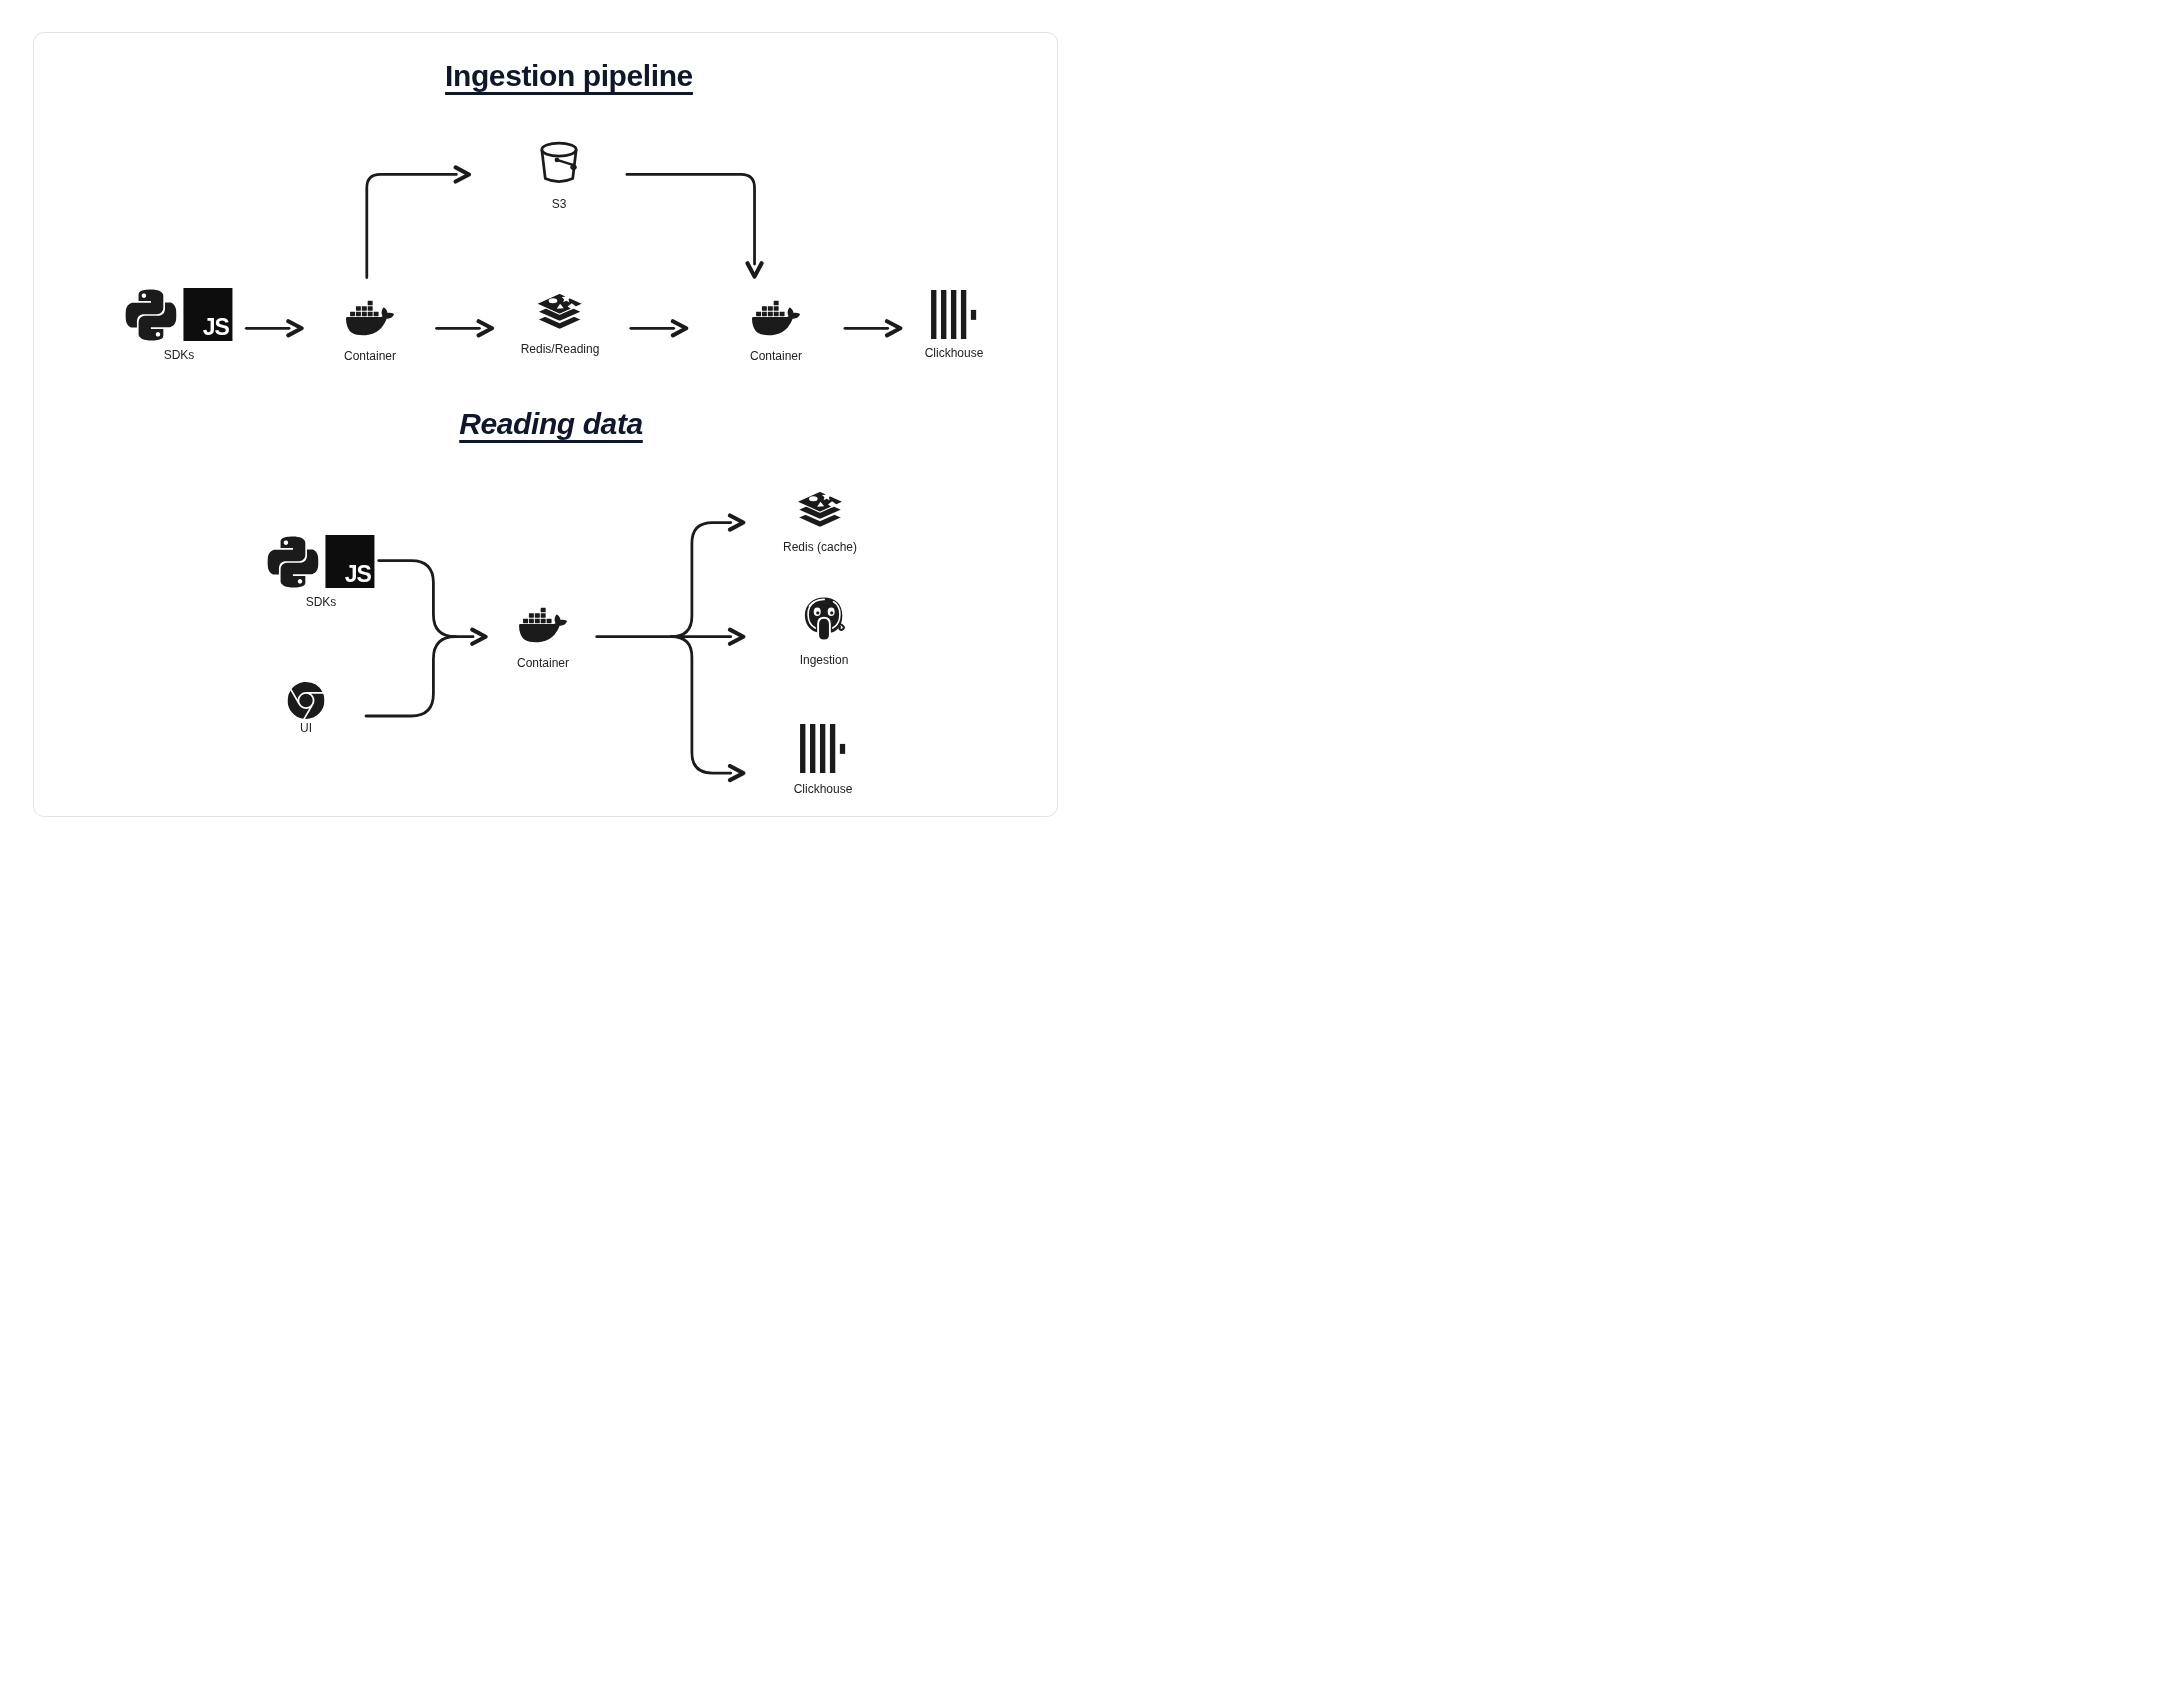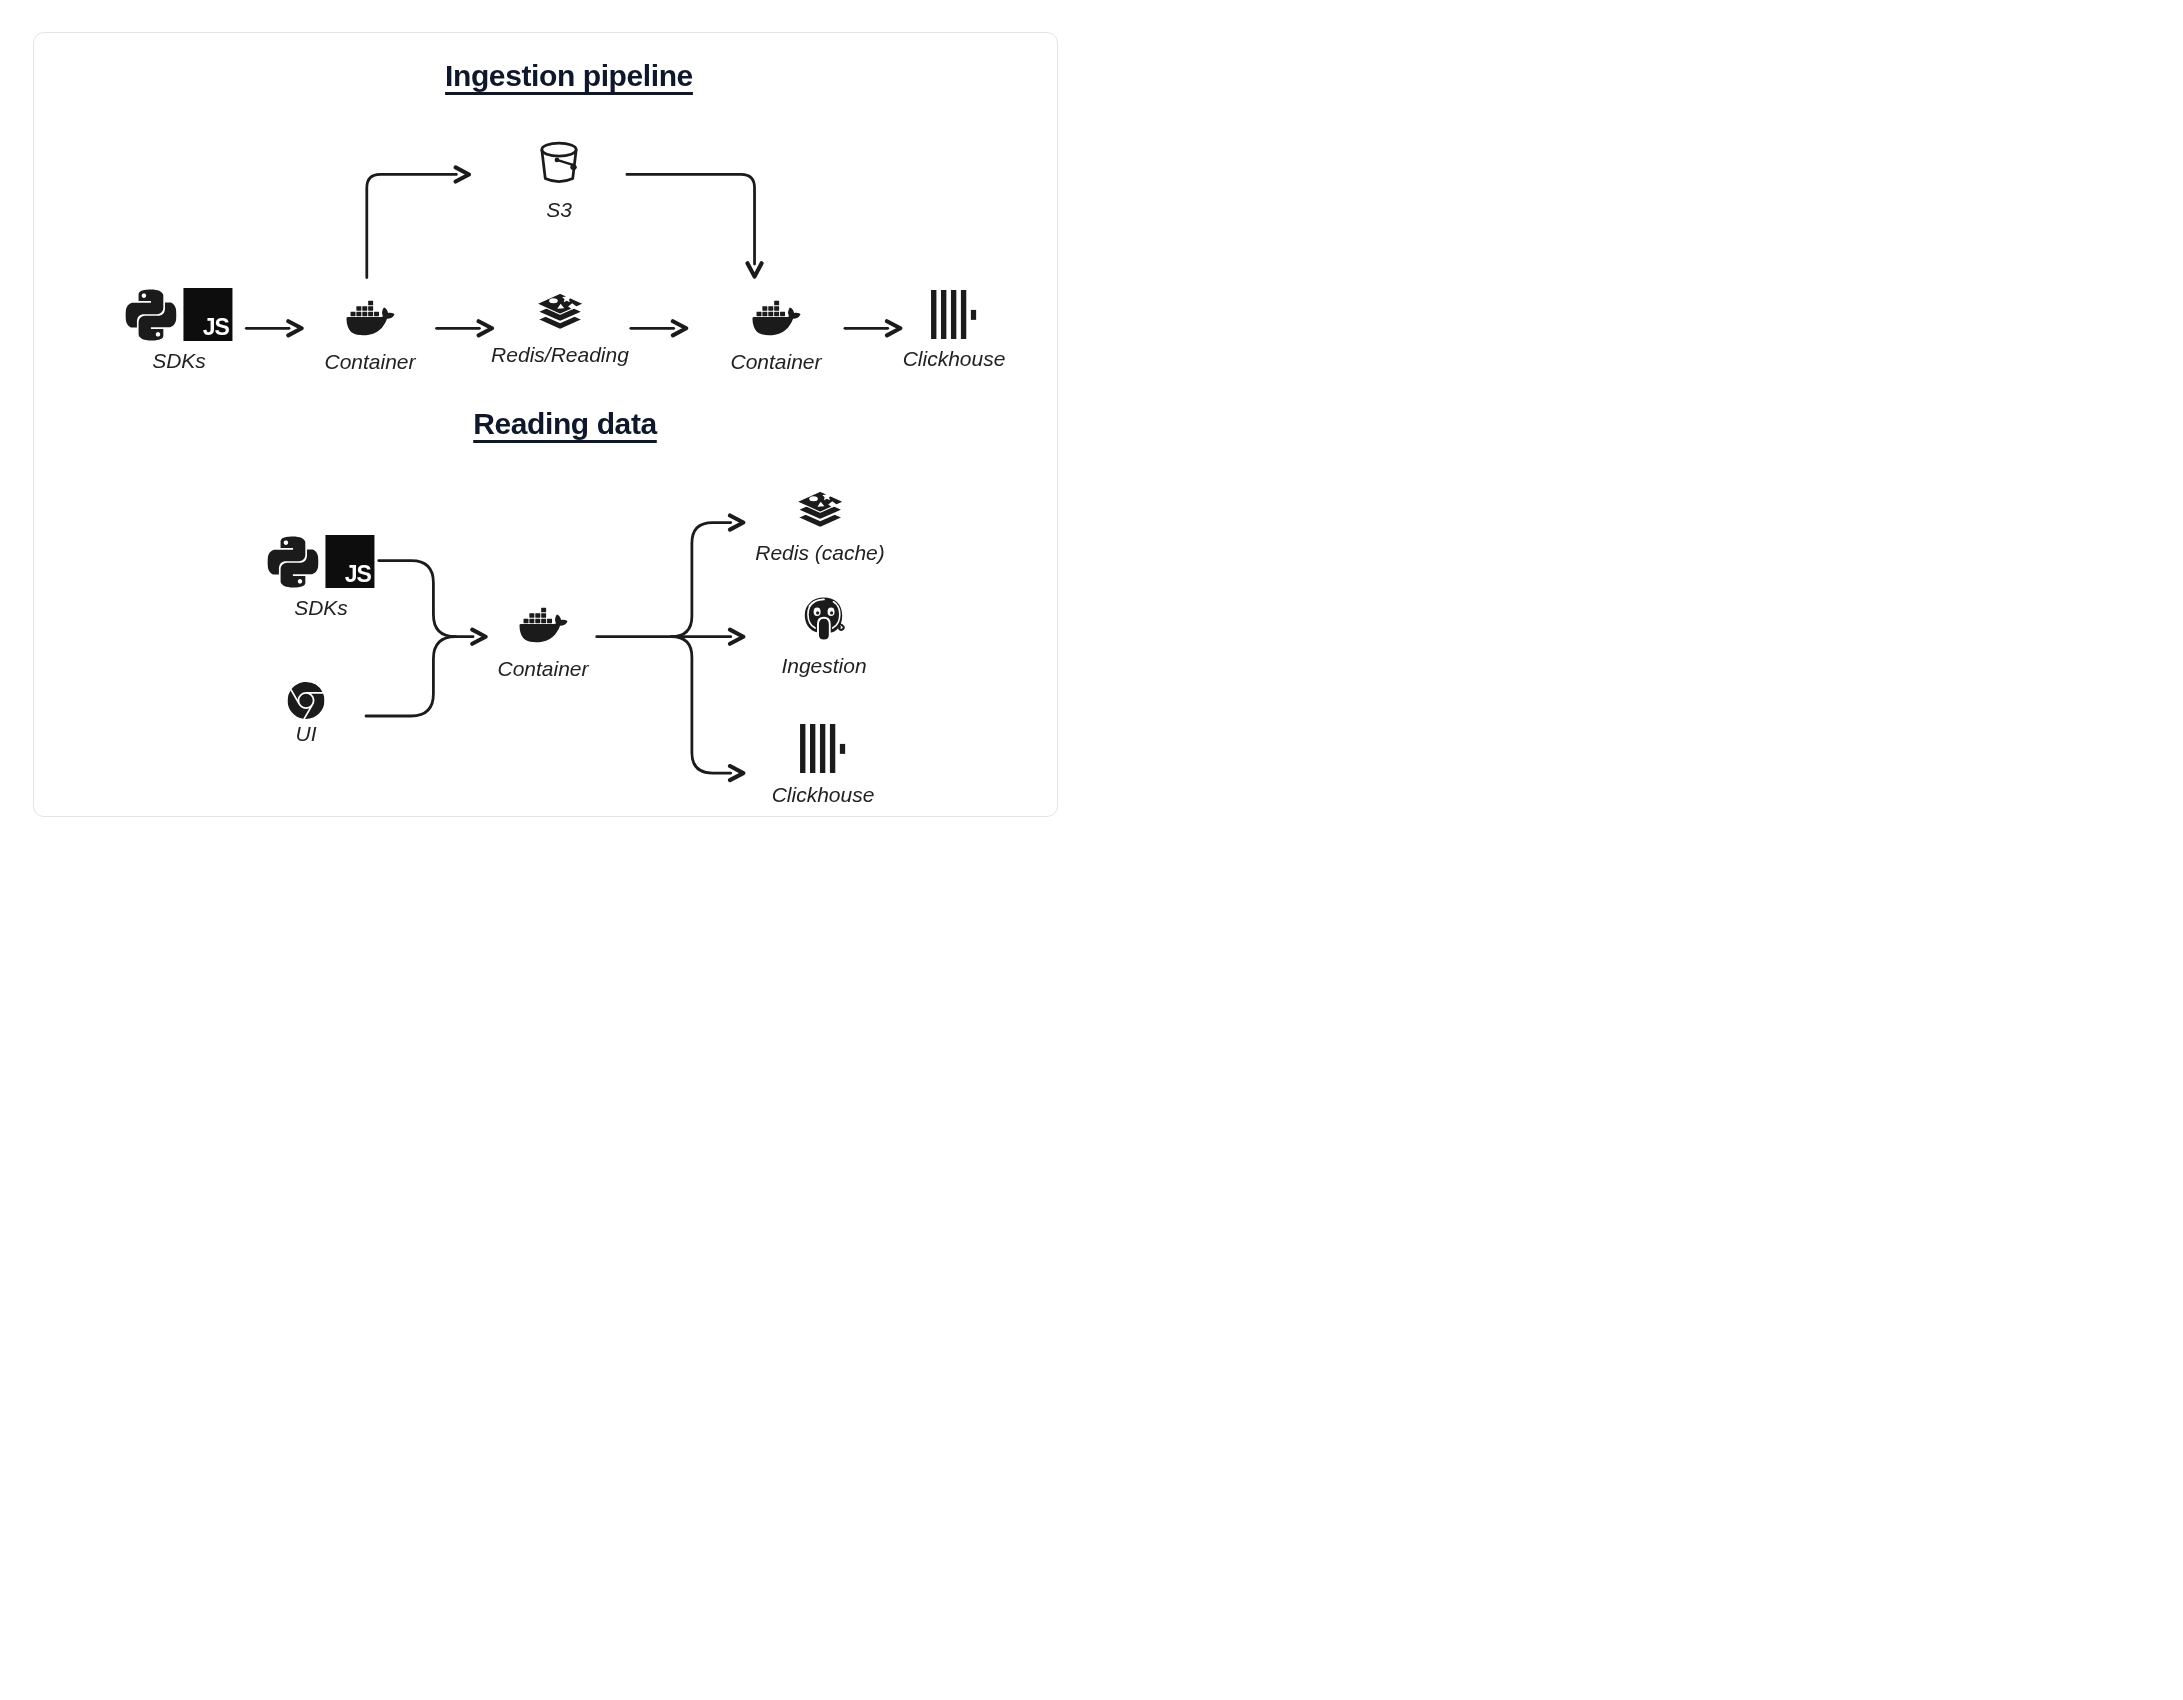--- a/index.html
+++ b/index.html
@@ -5,21 +5,21 @@
   html,body{margin:0;padding:0;background:#ffffff;}
   body{font-family:"Liberation Sans","DejaVu Sans",sans-serif;}
   .canvas{position:relative;width:1092px;height:850px;background:#ffffff;overflow:hidden;}
   .card{position:absolute;left:33px;top:32px;width:1025px;height:785px;background:#ffffff;
         border:1.6px solid #e4e4e4;border-radius:11px;box-sizing:border-box;}
   .section-title{position:absolute;transform:translateX(-50%);white-space:nowrap;
         font-size:30px;font-weight:800;letter-spacing:-0.4px;color:#0f172a;
         text-decoration:underline;text-decoration-thickness:3.2px;text-underline-offset:6.3px;}
   .node{position:absolute;transform:translateX(-50%);display:flex;flex-direction:column;align-items:center;}
   .icons{display:flex;align-items:center;gap:7.1px;}
-  .node-label{margin-top:8px;font-size:21px;color:#222222;white-space:nowrap;line-height:1.1;font-style:italic;}
+  .node-label{margin-top:8px;font-size:12px;color:#222222;white-space:nowrap;line-height:1.1;}
   .js-badge{width:49px;height:53px;background:#0d0d0d;display:flex;align-items:flex-end;justify-content:flex-end;
         padding:1.6px 4px 2.4px 1.6px;box-sizing:border-box;}
   .js-badge span{color:#ffffff;font-size:23px;font-weight:700;letter-spacing:-1.2px;line-height:1;}
   svg.connectors{position:absolute;left:0;top:0;pointer-events:none;}
   .ink{fill:#1b1b1b;}
 </style>
 </head>
 <body>
 
 <div class="canvas">
@@ -92,21 +92,21 @@
       <path d="M477 707 H518 Q546 707 546 735 V775 Q546 803 574 803 H596" marker-end="url(#ah)"></path>
       <path d="M461 903 H518 Q546 903 546 875 V831 Q546 803 574 803"></path>
 
       <path d="M752 803 H921" marker-end="url(#ah)"></path>
       <path d="M846 803 Q872 803 872 777 V685 Q872 659 898 659 H921" marker-end="url(#ah)"></path>
       <path d="M846 803 Q872 803 872 829 V949 Q872 975 898 975 H921" marker-end="url(#ah)"></path>
     </g>
   </svg>
 
   <div class="section-title" style="left:569px;top:59px;">Ingestion pipeline</div>
-  <div class="section-title" style="left:565px;top:407px;">Reading data</div>
+  <div class="section-title" style="left:551px;top:407px;font-style:italic;">Reading data</div>
 
   <div class="node" style="left:179px;top:288px;">
     <div class="icons">
       <svg width="51" height="52" viewBox="0 0 24 24">
           <use href="#py-ic"></use>
         </svg>
       <div class="js-badge">
           <span>JS</span>
         </div>
     </div>

